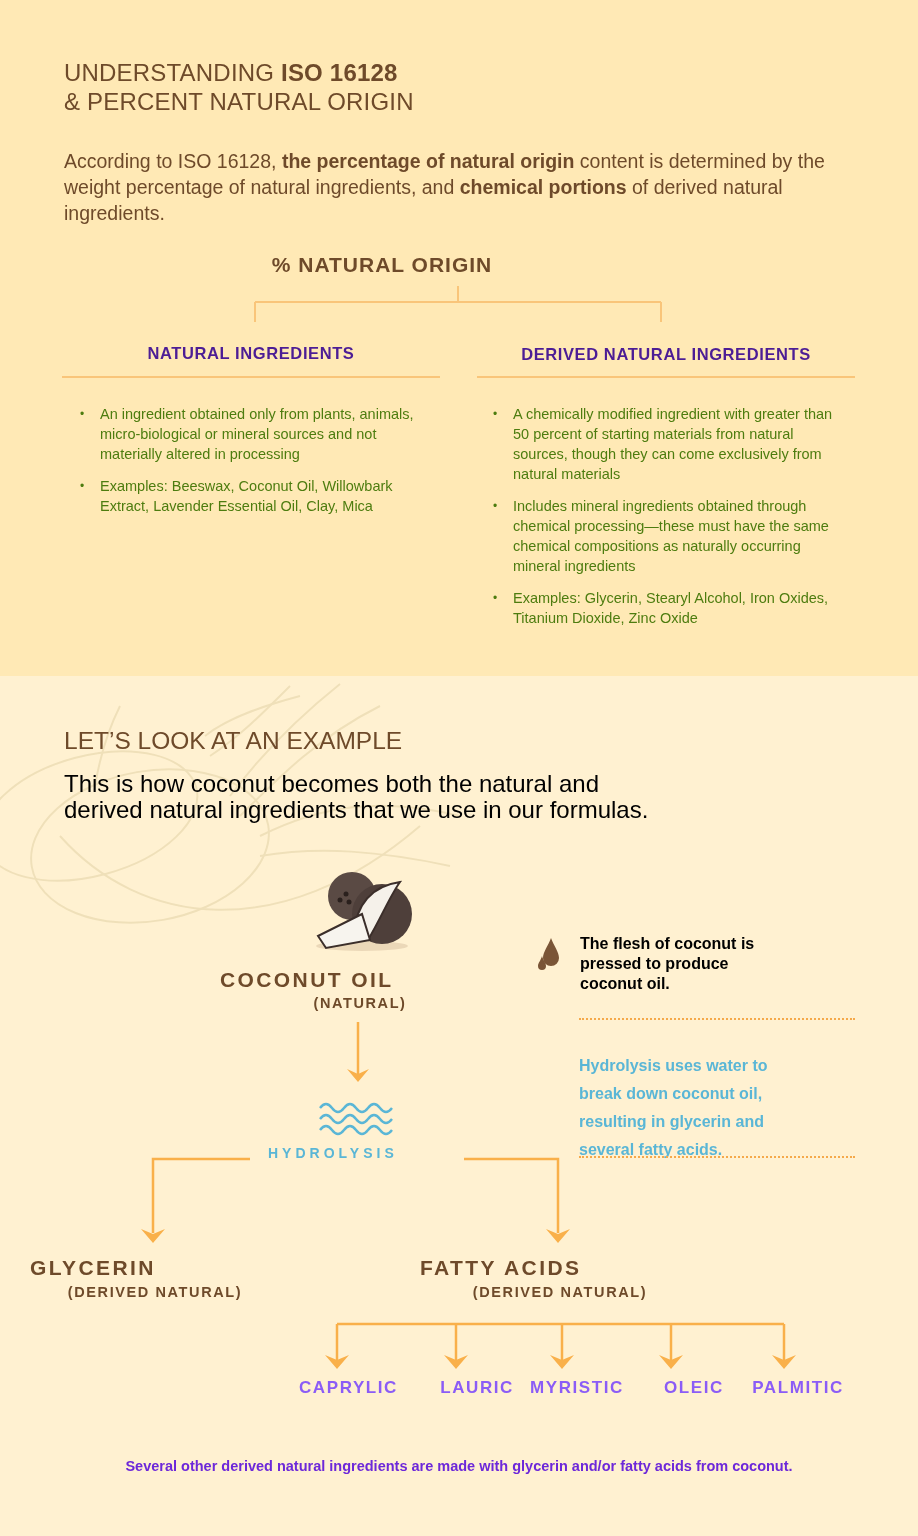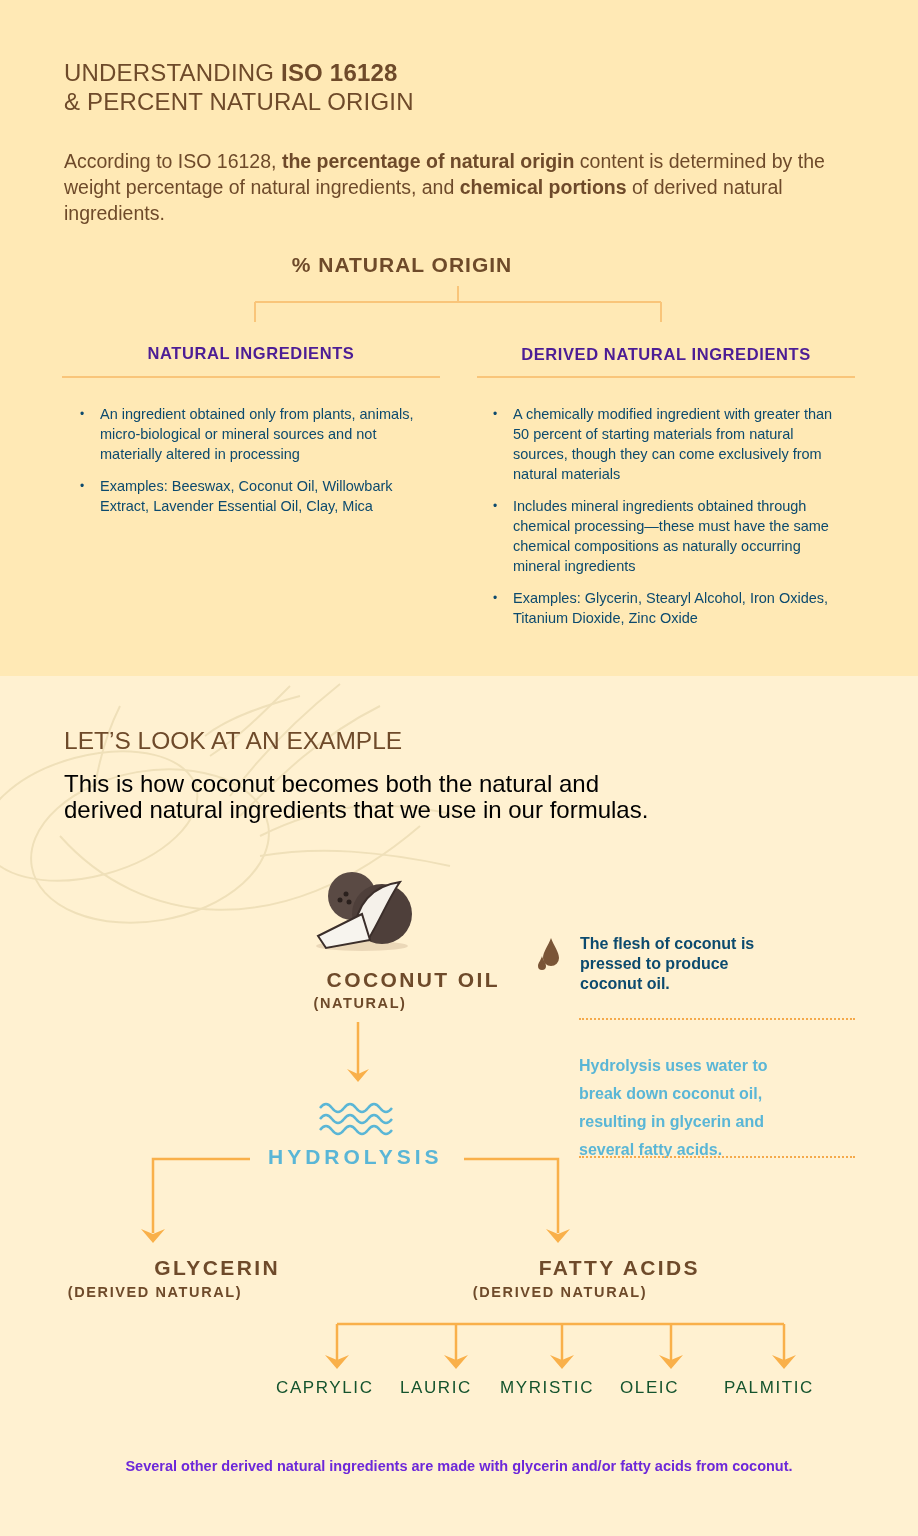--- a/index.html
+++ b/index.html
@@ -10,40 +10,40 @@
   }
   .abs { position: absolute; }
   .top { left: 0; top: 0; width: 918px; height: 676px; background: #ffe9b5; }
   .bottom { left: 0; top: 676px; width: 918px; height: 860px; background: #fff1d1; overflow: hidden; }
 
   .h1 { left: 64px; top: 58px; font-size: 24px; line-height: 29px; letter-spacing: 0.2px; color: #6e4a2a; }
   .h1 b { font-weight: 700; }
   .intro { left: 64px; top: 148px; width: 800px; font-size: 19.5px; line-height: 26px; color: #6e4a2a; }
   .intro b { font-weight: 700; }
 
-  .pct-title { left: 0; width: 764px; top: 253px; text-align: center; font-size: 21px; font-weight: 700; letter-spacing: 1px; color: #6e4a2a; padding-left: 20px; }
+  .pct-title { left: 0; width: 764px; top: 253px; text-align: center; font-size: 21px; font-weight: 700; letter-spacing: 1px; color: #6e4a2a; }
   .col-title { font-size: 16.5px; font-weight: 700; letter-spacing: 0.6px; text-align: center; color: #4c1d95; }
   .rule { height: 2px; background: #f9c57a; }
 
-  ul.bul { margin: 0; padding: 0; list-style: none; font-size: 14.5px; line-height: 20px; color: #0c4a6e; }
+  ul.bul { margin: 0; padding: 0; list-style: none; font-size: 14.5px; line-height: 20px; color: #4d7c0f; }
   ul.bul li { position: relative; padding-left: 34px; margin-bottom: 12px; }
   ul.bul li::before { content: "•"; position: absolute; left: 14px; top: 0; font-size: 12px; }
 
   .h2 { left: 64px; top: 727px; font-size: 24.5px; color: #6e4a2a; }
   .sub { left: 64px; top: 771px; width: 620px; font-size: 24px; line-height: 26px; color: #000000; }
 
-  .node-title { font-size: 21px; font-weight: 700; letter-spacing: 2.4px; text-align: right; color: #6e4a2a; }
+  .node-title { font-size: 21px; font-weight: 700; letter-spacing: 2.4px; text-align: left; color: #6e4a2a; }
   .node-sub { font-size: 14.5px; font-weight: 700; letter-spacing: 1.6px; text-align: center; color: #6e4a2a; }
 
-  .hydro { font-size: 21px; font-weight: 700; letter-spacing: 4px; color: #5ab6d6; }
-  .note-brown { font-size: 16px; font-weight: 700; line-height: 20px; color: #0c4a6e; }
+  .hydro { font-size: 14px; font-weight: 700; letter-spacing: 4px; color: #5ab6d6; }
+  .note-brown { font-size: 16px; font-weight: 700; line-height: 20px; color: #000000; }
   .note-blue { font-size: 16px; font-weight: 700; line-height: 28px; color: #5ab6d6; }
   .dots { height: 0; border-top: 2px dotted #f5a94a; }
 
-  .acid { font-size: 17px; font-weight: 400; letter-spacing: 1.6px; color: #14532d; text-align: left; }
+  .acid { font-size: 17px; font-weight: 700; letter-spacing: 1.6px; color: #8b5cf6; text-align: right; }
   .footer { left: 0; width: 918px; top: 1458px; text-align: center; font-size: 14.5px; font-weight: 700; color: #6d28d9; }
 </style>
 </head>
 <body>
 
 <div class="abs top"></div>
 
 <div class="abs h1">
   <div><span>UNDERSTANDING </span><b>ISO 16128</b></div>
   <div>&amp; PERCENT NATURAL ORIGIN</div>

